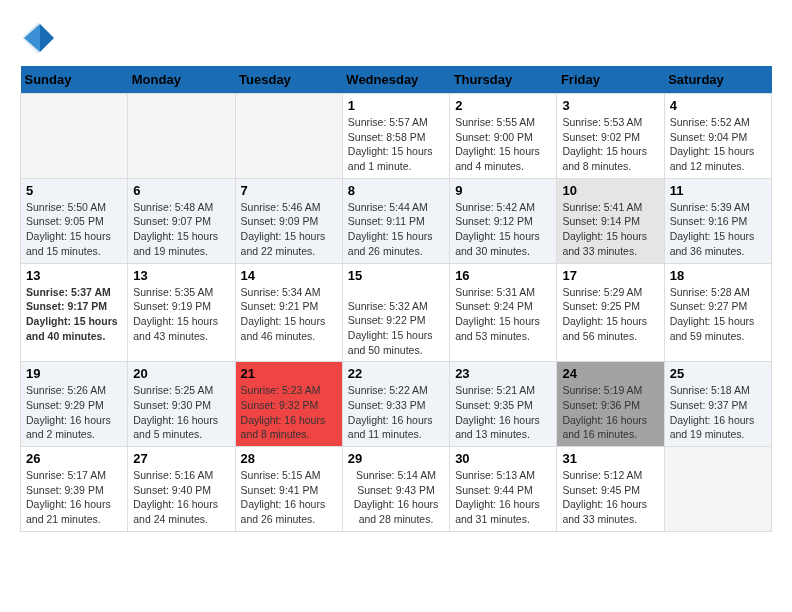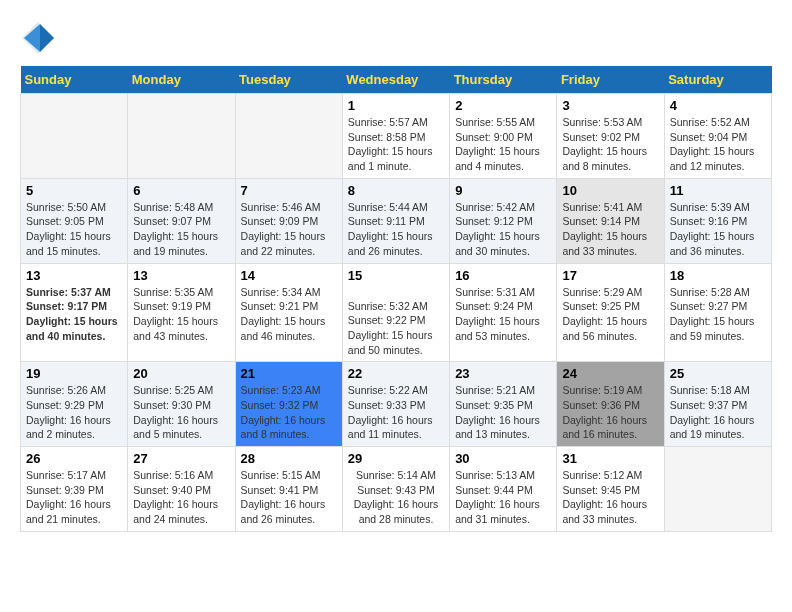--- a/index.html
+++ b/index.html
@@ -42,21 +42,21 @@
       font-size: 16px;
       color: #555;
     }
     table {
       width: 100%;
       border-collapse: collapse;
       font-size: 11px;
     }
     thead tr th {
       background-color: #1a6db5;
-      color: #fde047;
+      color: #000000;
       padding: 6px 4px;
       text-align: left;
       font-size: 13px;
       font-weight: bold;
     }
     tbody tr td {
       border: 1px solid #ddd;
       vertical-align: top;
       padding: 4px 5px;
       width: 107px;
@@ -257,21 +257,21 @@
 Daylight: 16 hours
 and 2 minutes.</div>
         </td>
         <td style="background: rgb(240, 244, 248);">
           <div class="day-number">20</div>
           <div class="day-info" style="white-space: pre-line;">Sunrise: 5:25 AM
 Sunset: 9:30 PM
 Daylight: 16 hours
 and 5 minutes.</div>
         </td>
-        <td style="background: #3b82f6;">
+        <td style="background: #ef4444;">
           <div class="day-number">21</div>
           <div class="day-info" style="white-space: pre-line;">Sunrise: 5:23 AM
 Sunset: 9:32 PM
 Daylight: 16 hours
 and 8 minutes.</div>
         </td>
         <td style="background: rgb(240, 244, 248);">
           <div class="day-number">22</div>
           <div class="day-info" style="white-space: pre-line;">Sunrise: 5:22 AM
 Sunset: 9:33 PM

